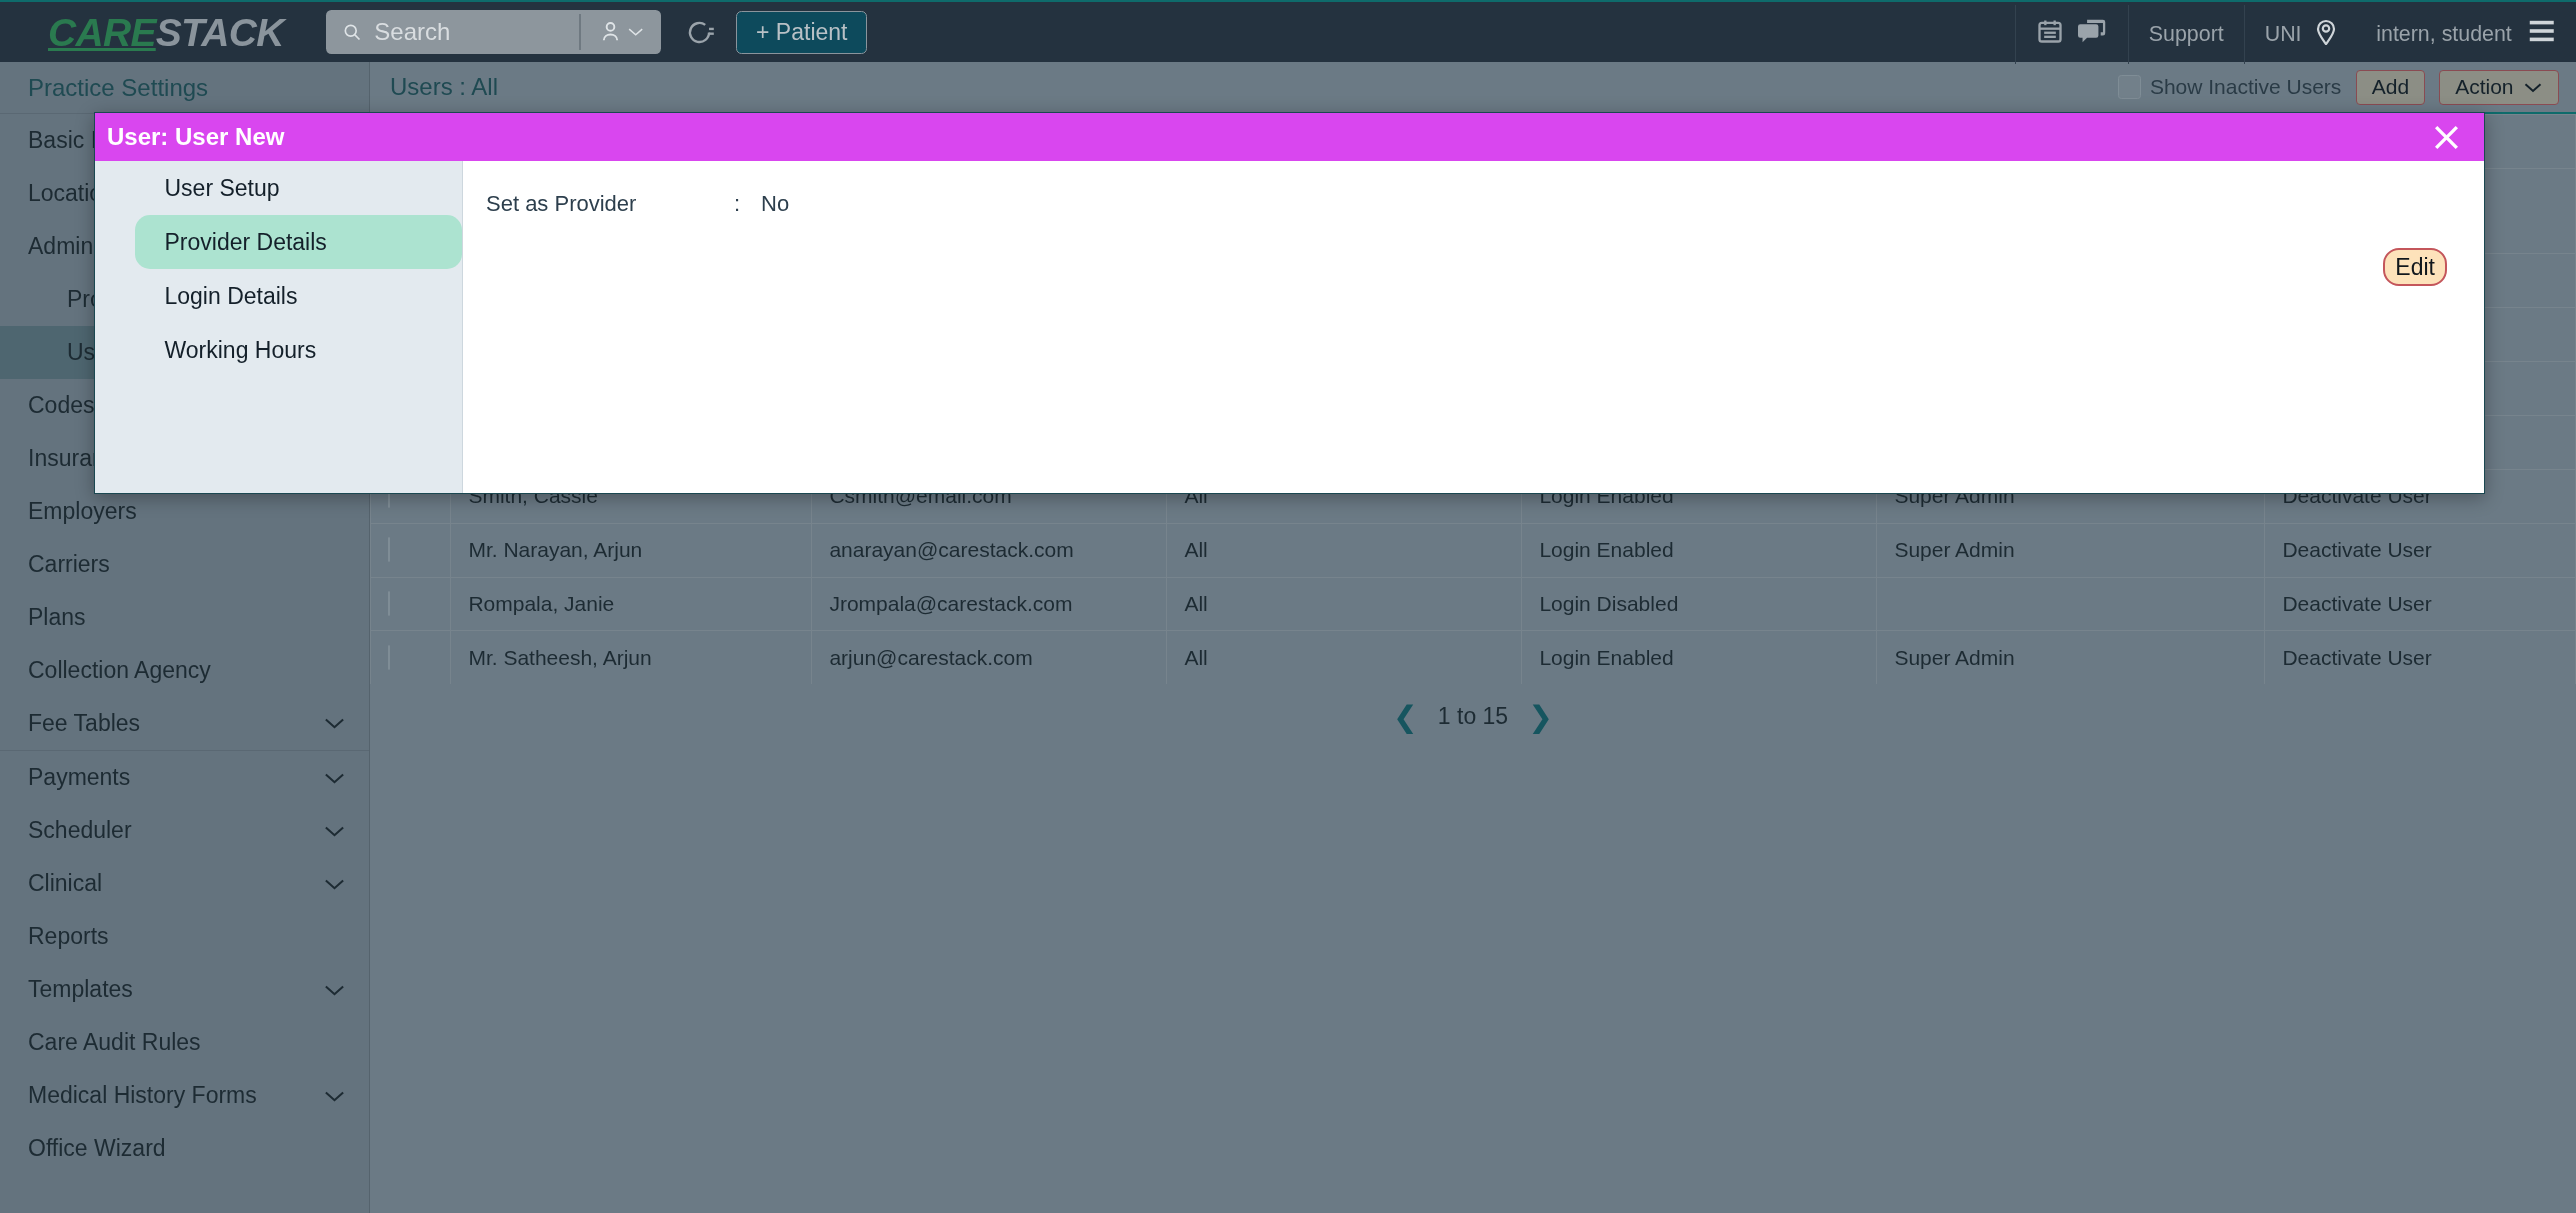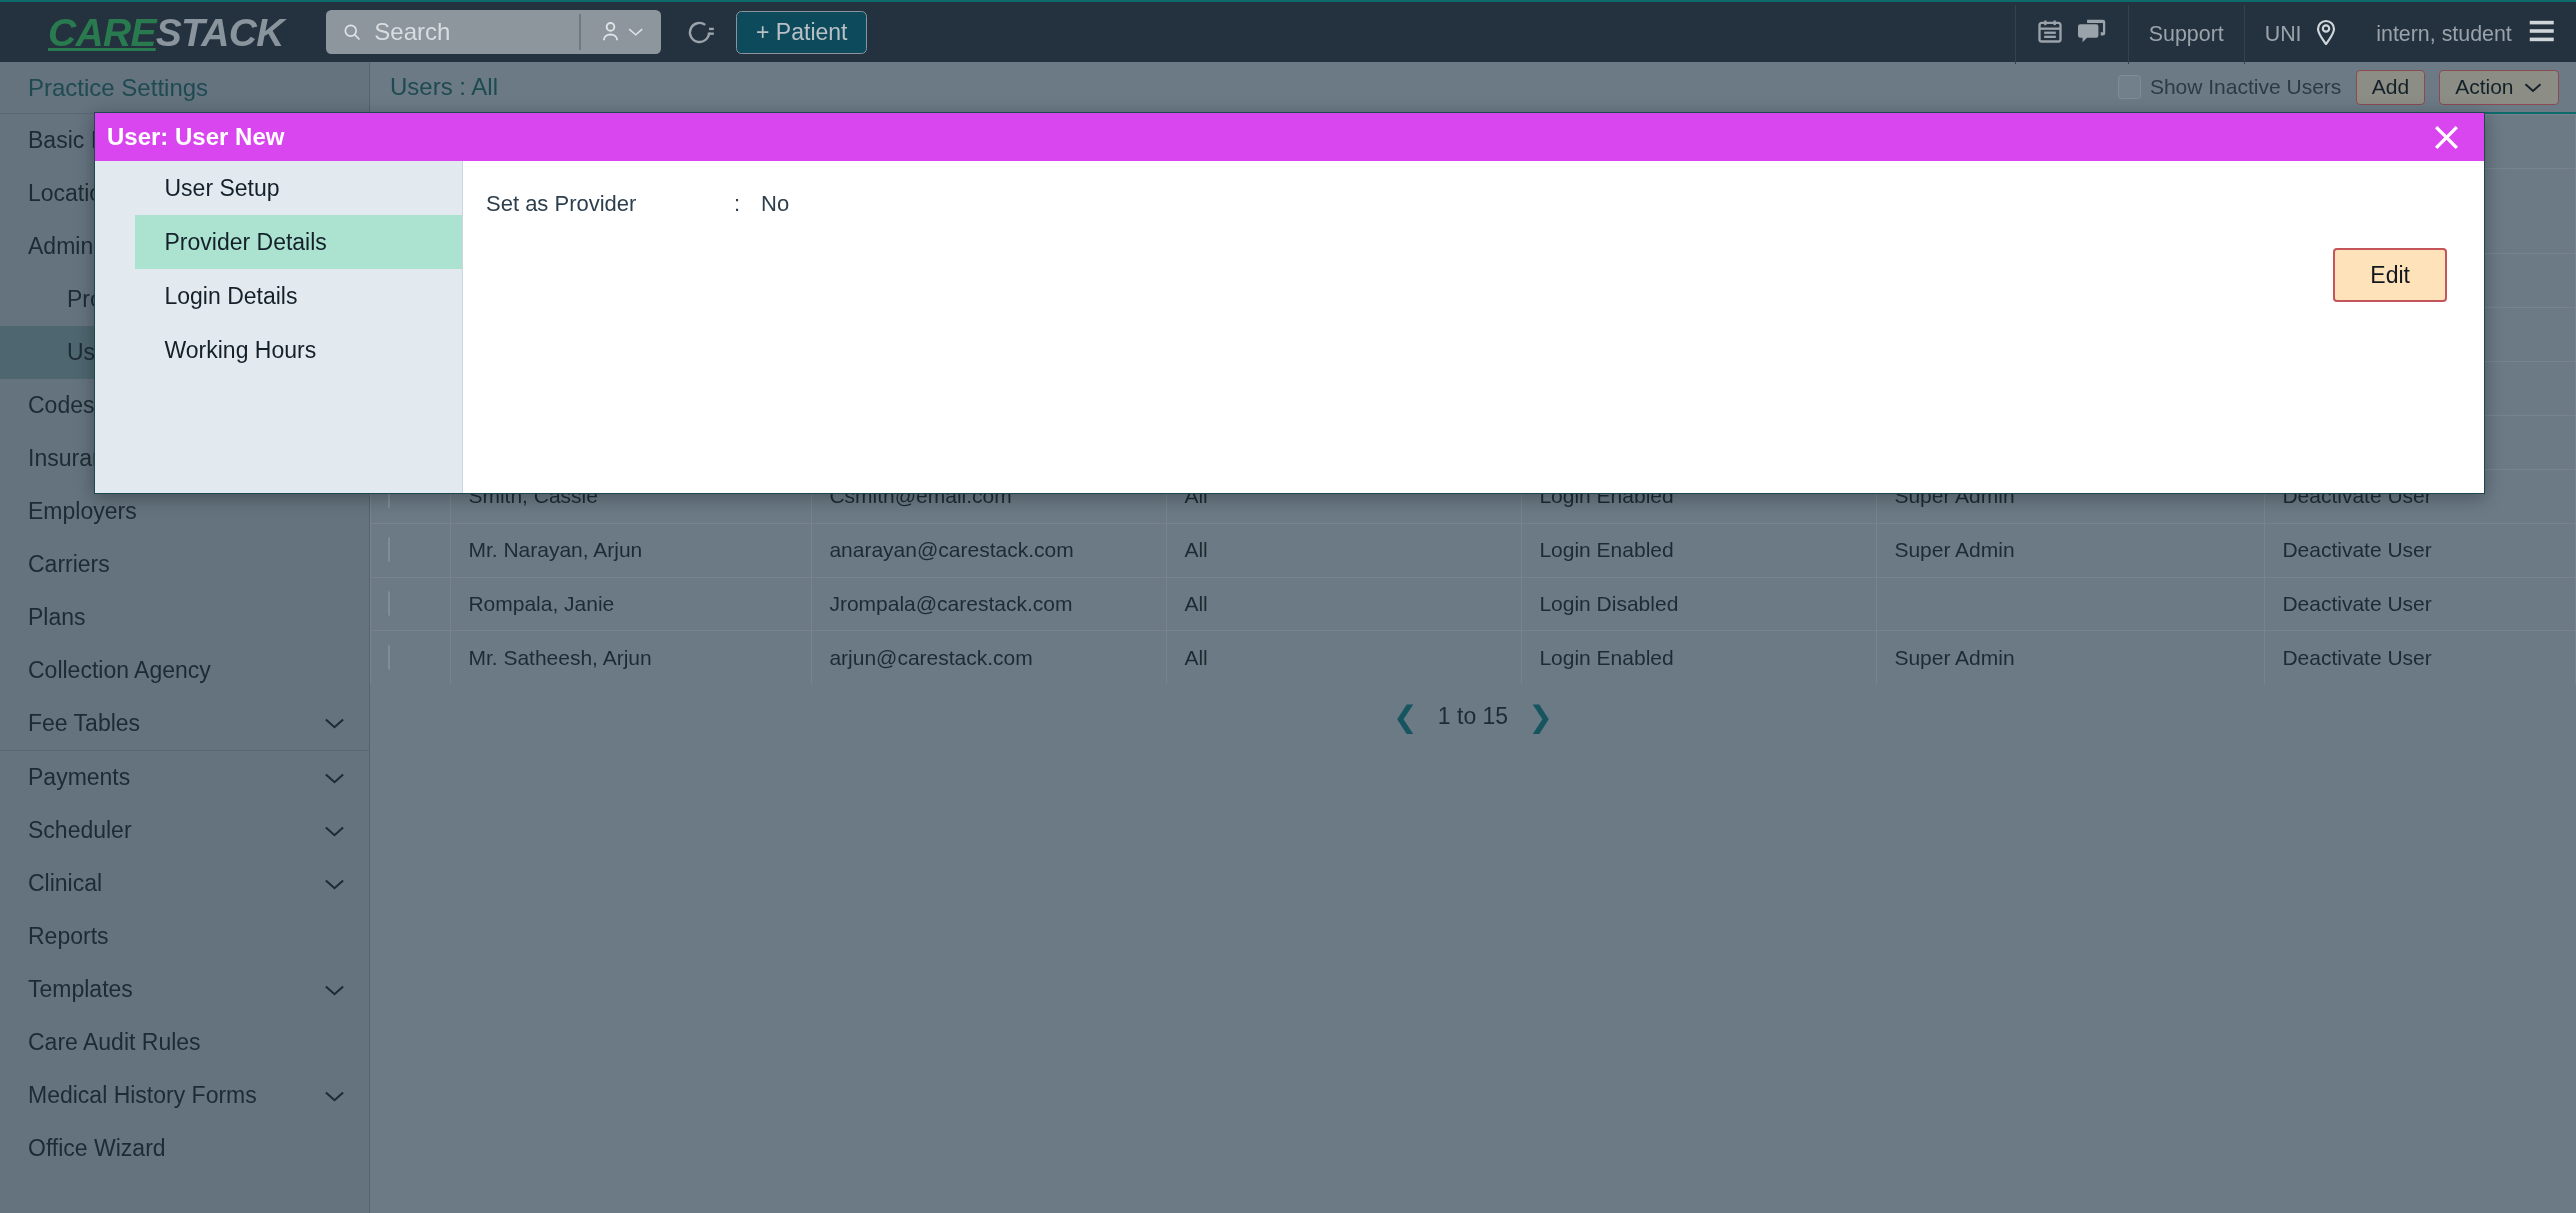--- a/index.html
+++ b/index.html
@@ -215,38 +215,38 @@
     flex: 0 0 auto;
     padding-left: 40px;
   }
   .mnav-item {
     height: 54px;
     display: flex; align-items: center;
     padding-left: 29.5px;
     font-size: 23px; color: #14202a;
     white-space: nowrap;
   }
-  .mnav-item.sel { background: #ace3d0; }
+  .mnav-item.sel { background: #ace3d0; border-radius: 15px; }
   .modal-main {
     flex: 1; position: relative; background: #fff;
     padding: 29.5px 37px 0 23px;
   }
   .field-row {
     display: flex; align-items: center;
     font-size: 22px; color: #2d3f4d;
   }
   .field-label { width: 248px; }
   .field-colon { width: 27px; }
   .field-value { }
   .edit-btn {
     position: absolute; right: 37px; top: 87px;
-    height: 54px; padding: 0 35px;
+    height: 38px; padding: 0 10px;
     background: #fde2ba;
     border: 2px solid #c4565b;
-    border-radius: 4px;
+    border-radius: 16px;
     font-size: 23px; color: #11171c;
     display: flex; align-items: center; justify-content: center;
     font-family: "Liberation Sans", sans-serif;
   }
 </style>
 </head>
 <body>
 
 <div id="app">
 

